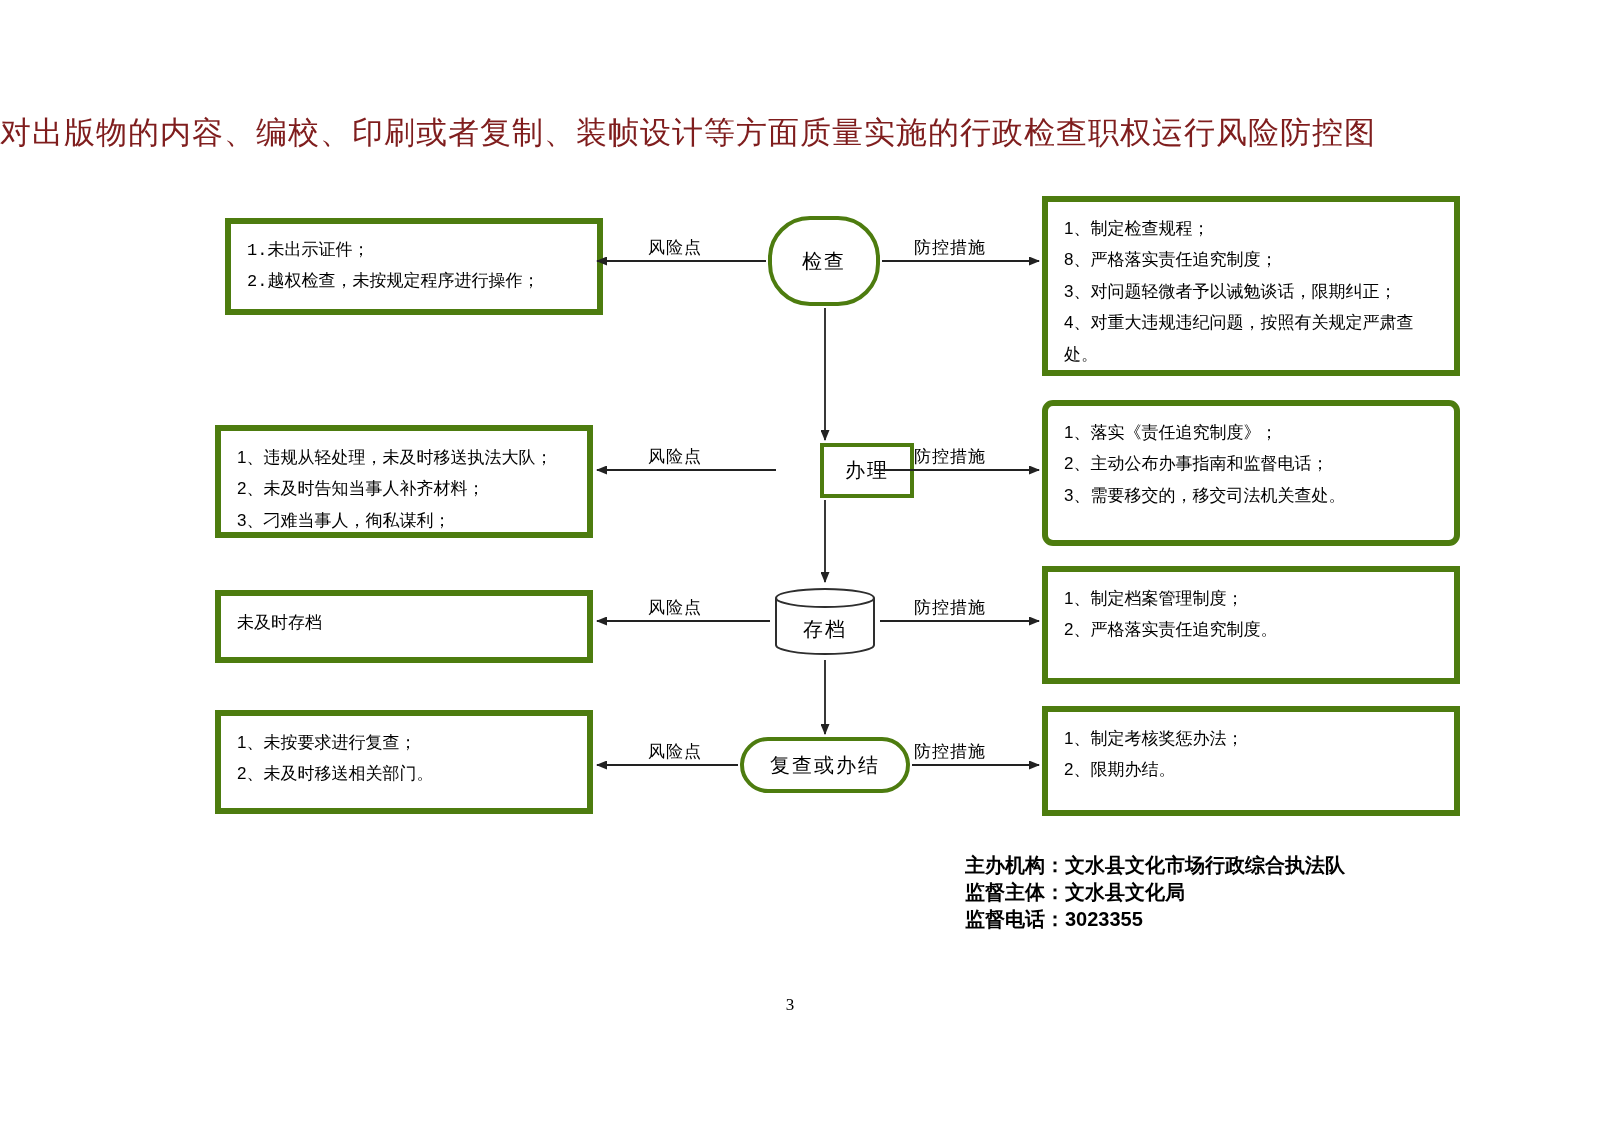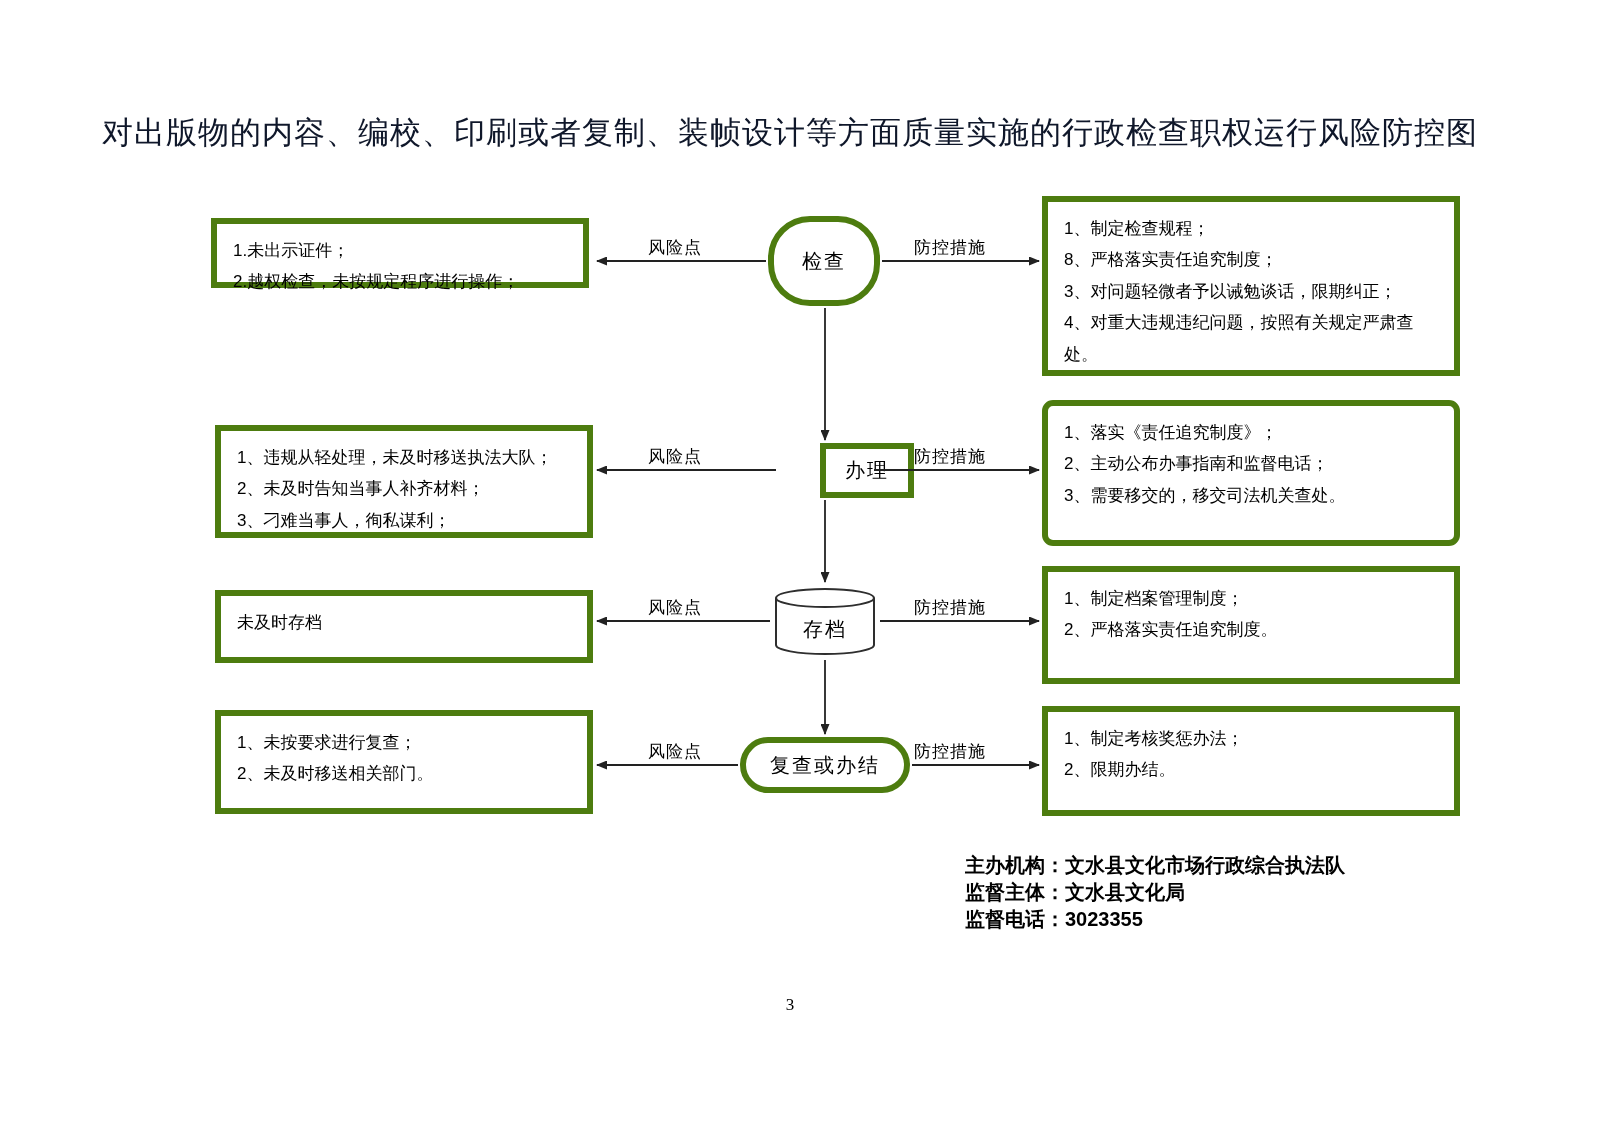--- a/index.html
+++ b/index.html
@@ -1,29 +1,29 @@
 <!DOCTYPE html>
 <html><head>
 <meta charset="utf-8">
 <style>
   html,body{margin:0;padding:0;background:#ffffff;}
   .page{
     position:relative;width:1600px;height:1131px;background:#ffffff;
     font-family:"Liberation Sans",sans-serif;color:#111;overflow:hidden;
   }
   .title{
-    position:absolute;left:0;top:112px;width:1580px;text-align:center;
-    font-family:Liberation Mono, monospace;font-size:31px;letter-spacing:1px;color:#0f172a;
+    position:absolute;left:0;top:112px;width:1580px;text-align:left;
+    font-family:Liberation Mono, monospace;font-size:31px;letter-spacing:1px;color:#7f1d1d;
   }
   .box{
     position:absolute;border:6px solid #4d7c0f;background:#fff;box-sizing:border-box;
     padding:11px 16px;font-size:17px;line-height:1.85;color:#000;
   }
   .node{
-    position:absolute;border:6px solid #4d7c0f;background:#fff;box-sizing:border-box;
+    position:absolute;border:4px solid #4d7c0f;background:#fff;box-sizing:border-box;
     display:flex;align-items:center;justify-content:center;
     font-size:20px;letter-spacing:2px;color:#000;
   }
   .stadium{border-radius:42px;}
   .stadium-wide{border-radius:28px;}
   .cyl{border:none;background:transparent;}
   .cyl svg{position:absolute;left:0;top:0;}
   .cyl .cyl-label{position:relative;top:8px;}
   .flow-label{
     position:absolute;font-size:17px;text-align:center;color:#000;letter-spacing:1px;
@@ -38,21 +38,21 @@
     font-family:"Liberation Serif",serif;font-size:17px;color:#000;
   }
 </style>
 </head>
 <body>
 
 <div class="page">
 
   <div class="title">对出版物的内容、编校、印刷或者复制、装帧设计等方面质量实施的行政检查职权运行风险防控图</div>
 
-  <div class="box" style="left:211px;top:218px;width:378px;height:70px;">
+  <div class="box" style="left:225px;top:218px;width:378px;height:97px;font-family:Liberation Mono, monospace;">
     <div>1.未出示证件；</div>
     <div>2.越权检查，未按规定程序进行操作；</div>
   </div>
 
   <div class="node stadium" style="left:768px;top:216px;width:112px;height:90px;">
     <span>检查</span>
   </div>
 
   <div class="box" style="left:1042px;top:196px;width:418px;height:180px;">
     <div>1、制定检查规程；</div>

